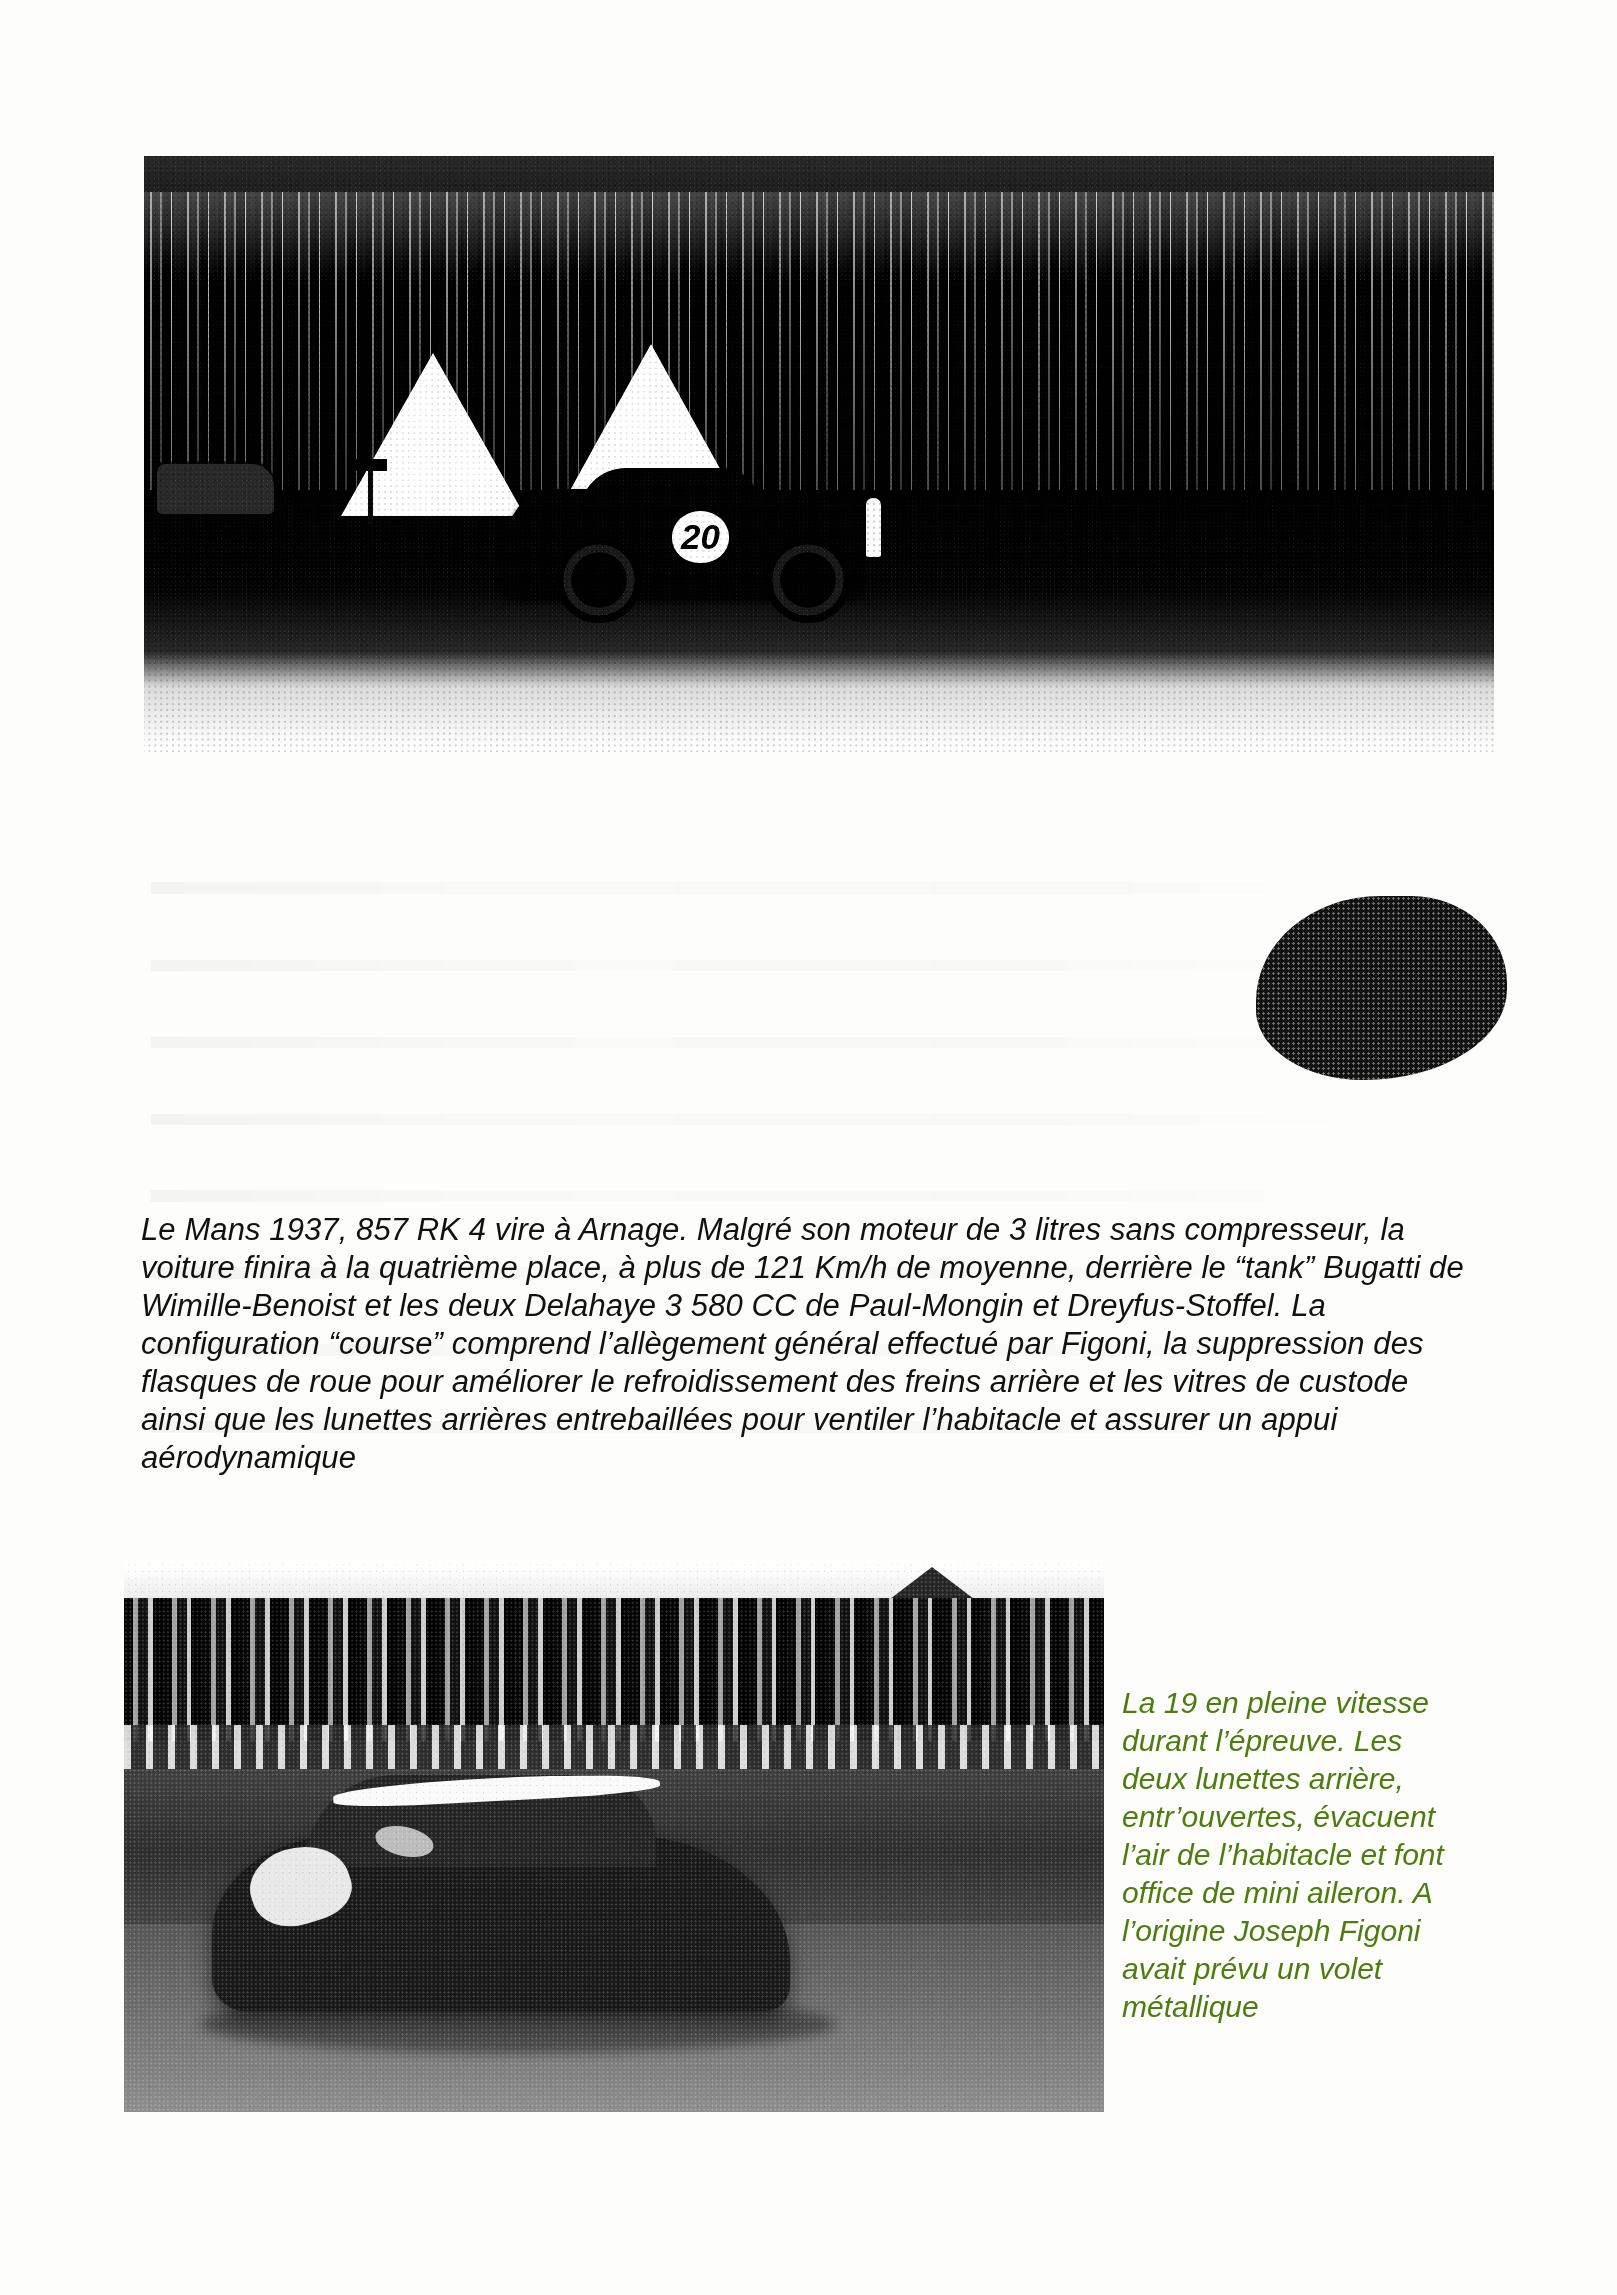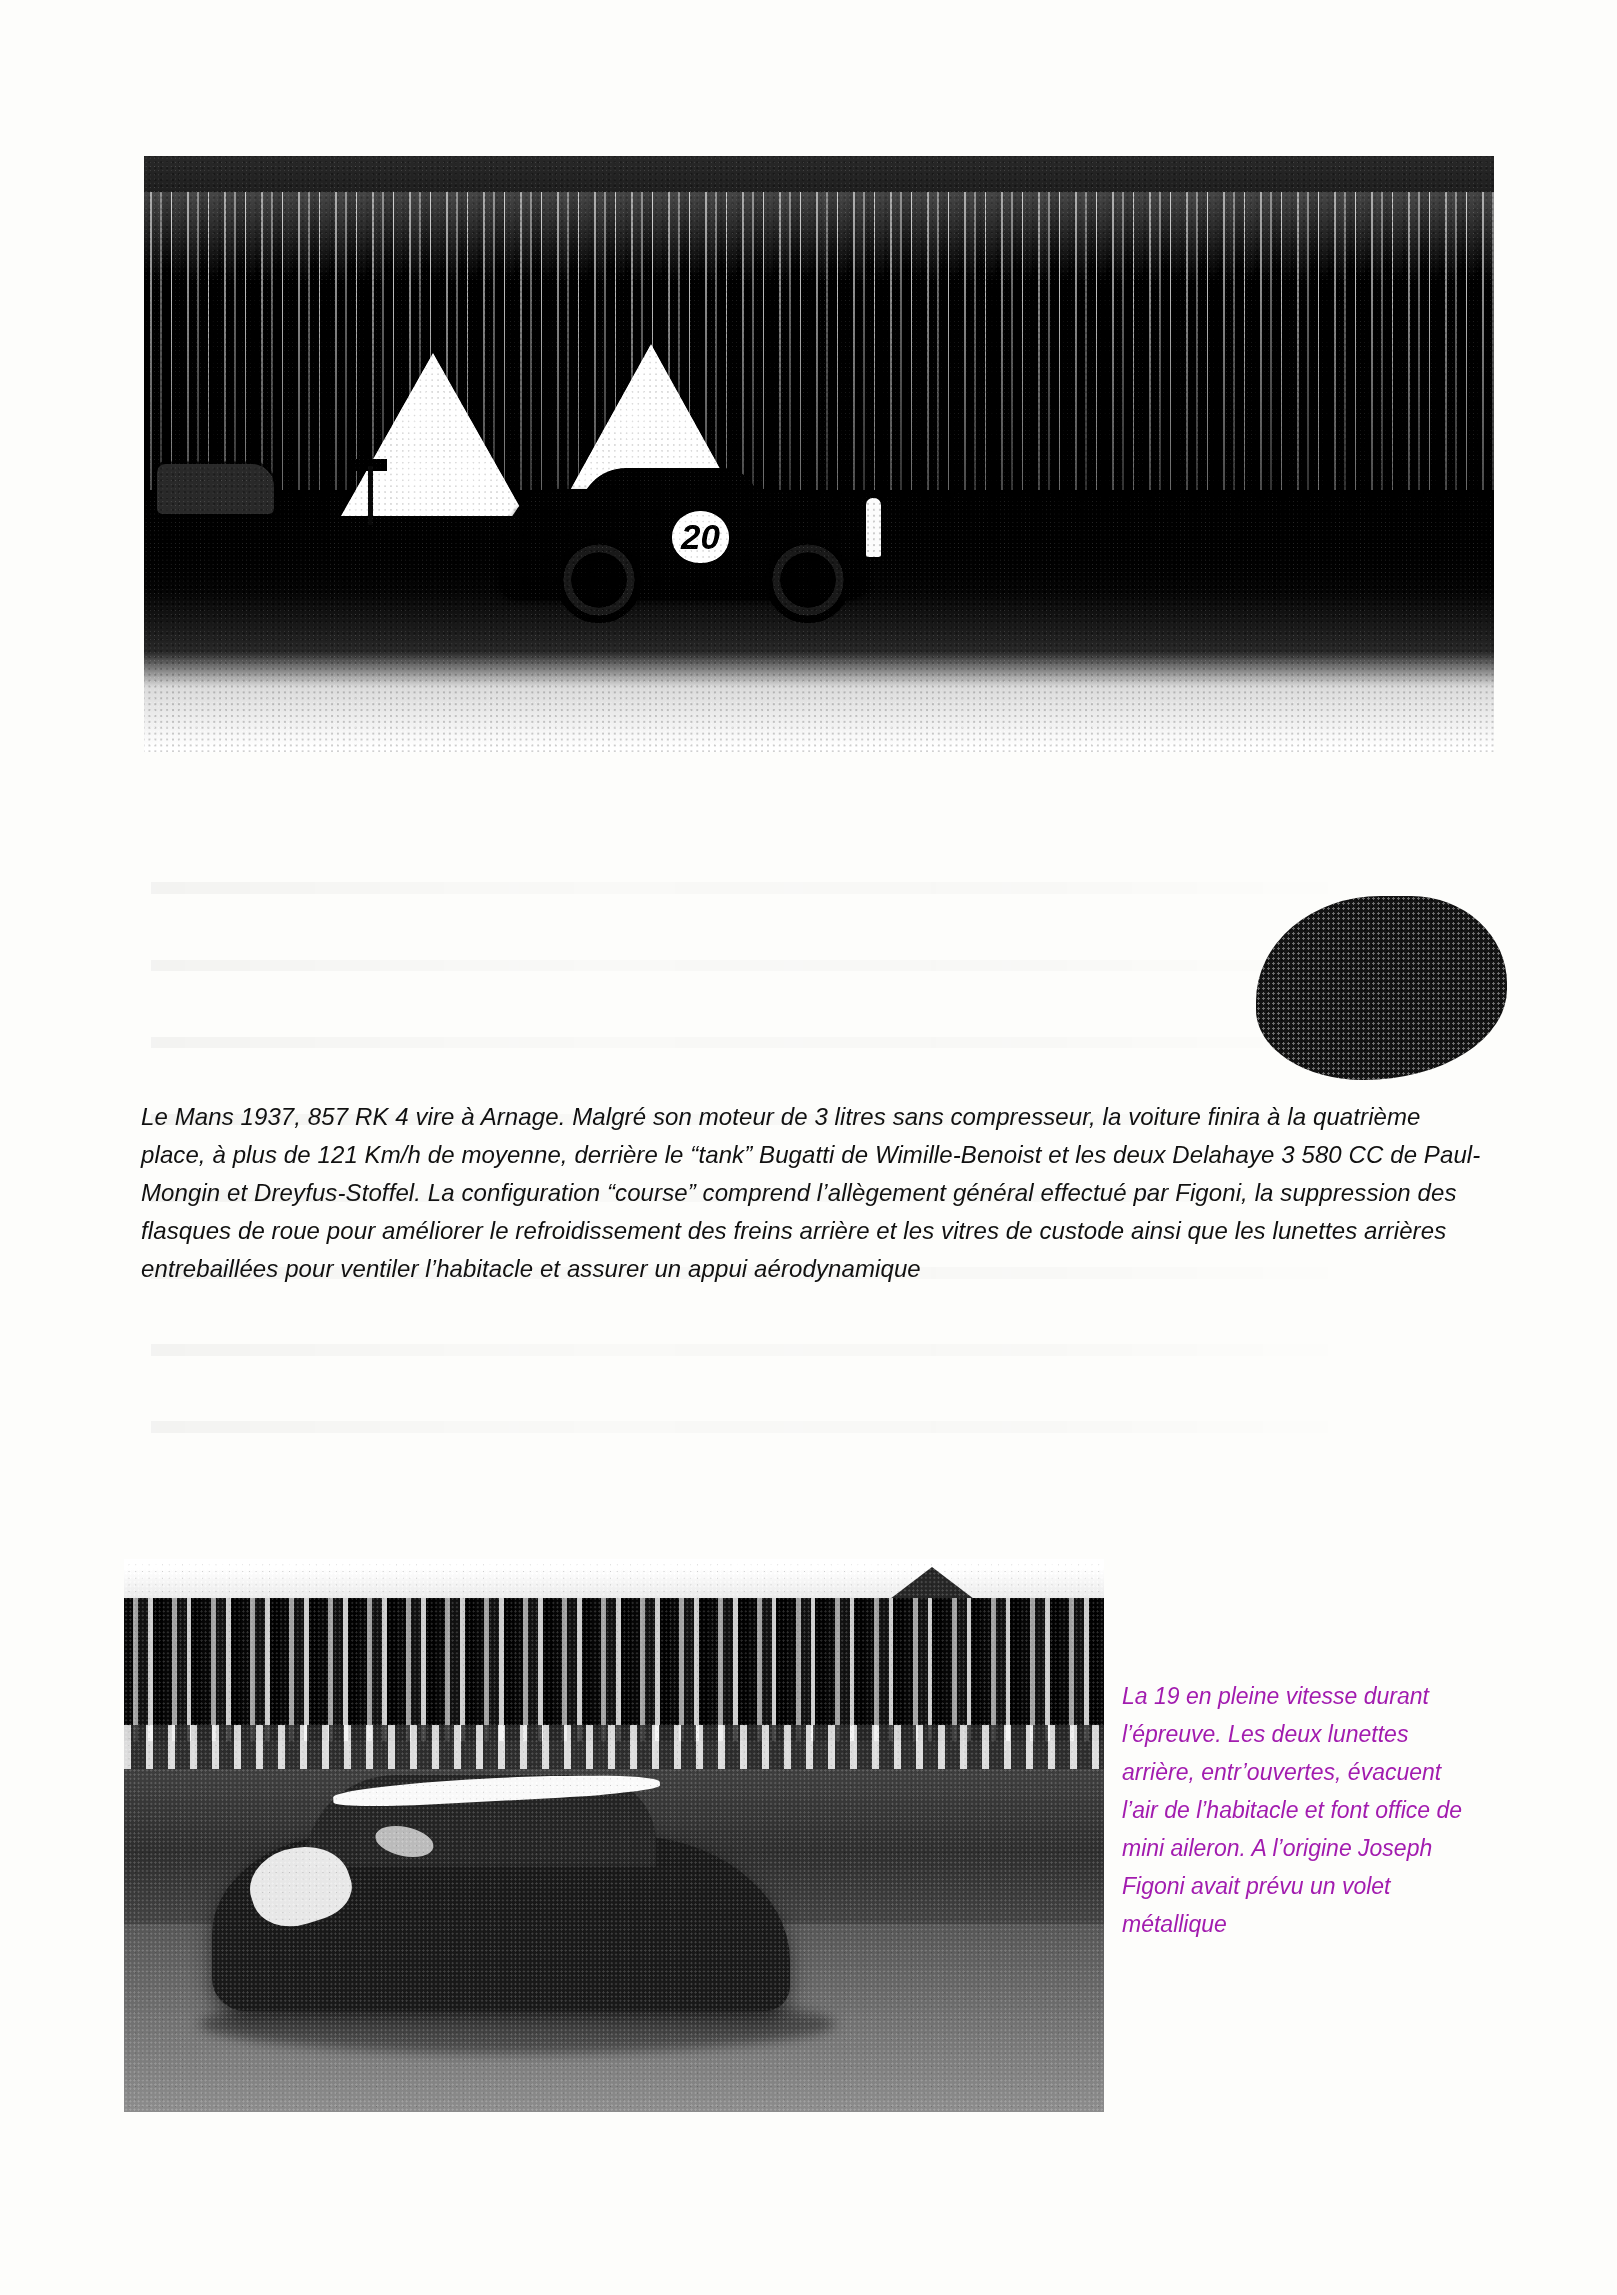--- a/index.html
+++ b/index.html
@@ -213,25 +213,25 @@
       radial-gradient(rgba(255,255,255,0.75) 1.1px, transparent 1.2px),
       radial-gradient(rgba(0,0,0,0.7) 0.9px, transparent 1px);
     background-size: 5px 5px, 7.5px 7.5px;
     border-radius: inherit;
   }
 
   
   .caption-main {
     position: absolute;
     left: 141px;
-    top: 1074px;
+    top: 1180px;
     width: 1340px;
     font-family: "Liberation Sans", sans-serif;
     font-style: italic;
-    font-size: 24px;
+    font-size: 31px;
     line-height: 38px;
     color: #111111;
     text-align: left;
     letter-spacing: 0.1px;
   }
 
   
   .photo-bottom {
     position: absolute;
     left: 124px;
@@ -366,23 +366,23 @@
   }
 
   
   .caption-side {
     position: absolute;
     left: 1122px;
     top: 1654px;
     width: 352px;
     font-family: "Liberation Sans", sans-serif;
     font-style: italic;
-    font-size: 23px;
+    font-size: 30px;
     line-height: 38px;
-    color: #a21caf;
+    color: #4d7c0f;
     text-align: left;
   }
 </style>
 </head>
 <body>
 
 <div class="page">
 
   <div class="ghost-band"></div>
 

